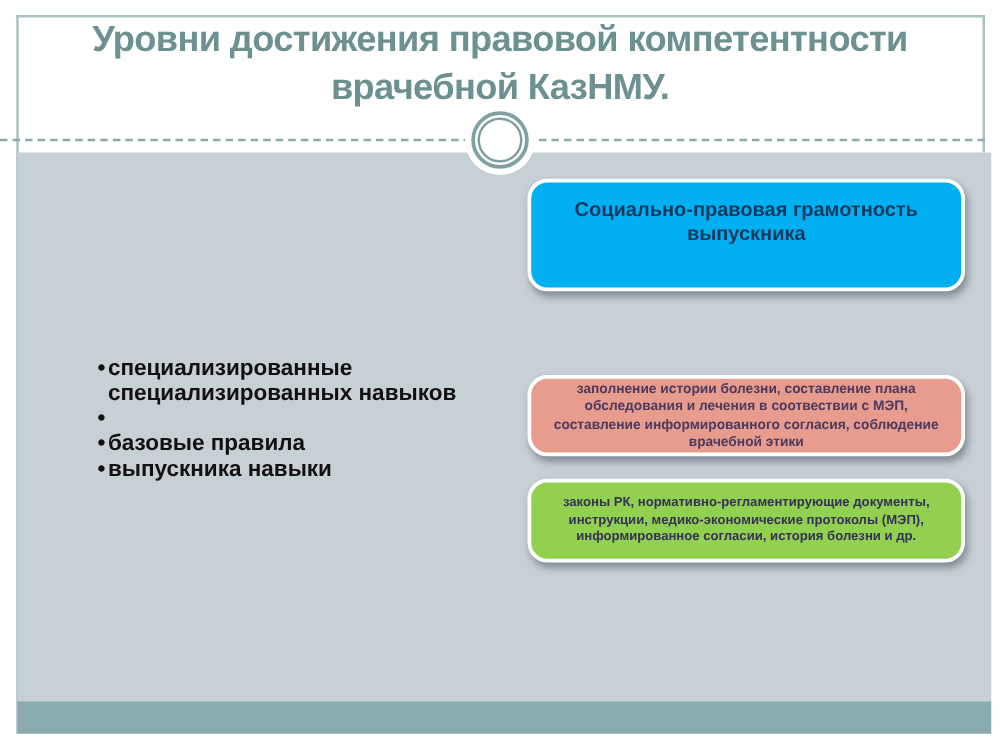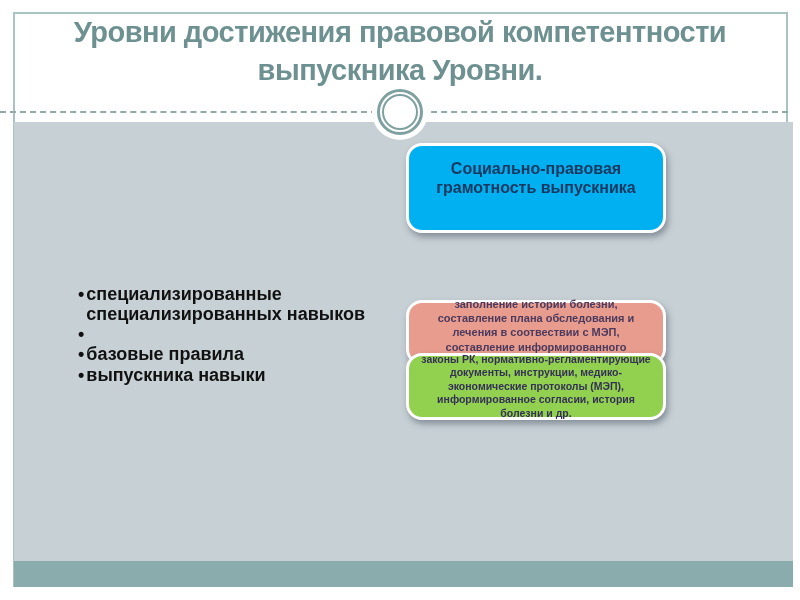--- a/index.html
+++ b/index.html
@@ -27,21 +27,21 @@
   }
   
   .bullets{
     position:absolute;left:78px;top:284px;width:345px;margin:0;padding:0;list-style:none;
     font-size:18px;font-weight:bold;color:#111111;line-height:1.12;z-index:4;
   }
   .bullets li{display:flex;}
   .bullets .dot{margin-right:2px;flex:0 0 auto;}
   
   .box{
-    position:absolute;left:406px;width:260px;box-sizing:border-box;z-index:4;
+    position:absolute;left:422px;width:350px;box-sizing:border-box;z-index:4;
     border:3px solid #ffffff;border-radius:16px;
     box-shadow:2px 4px 6px rgba(70,80,95,0.5);
     display:flex;align-items:center;justify-content:flex-start;text-align:center;
     font-weight:bold;padding:4px 12px;
   }
   .box-blue{top:143px;height:90px;align-items:flex-start;padding-top:13px;font-size:16px;line-height:1.2;}
   .box-pink{top:252px;height:65px;font-size:11px;line-height:1.28;}
   .box-green{top:353px;height:67px;font-size:10.5px;line-height:1.28;}
   .box-yellow{top:448px;height:87px;font-size:11px;line-height:1.3;}
 </style>
@@ -59,21 +59,21 @@
 
   <div class="dashed-line"></div>
 
   <div class="ornament">
     <div class="ring outer" style="border-color: rgb(127, 160, 160);"></div>
     <div class="ring inner" style="border-color: rgb(127, 160, 160);"></div>
   </div>
 
   <h1 class="title" style="color: rgb(109, 144, 144);">
     <span>Уровни достижения правовой компетентности</span><br>
-    <span>выпускника Уровни.</span>
+    <span>врачебной КазНМУ.</span>
   </h1>
 
   <ul class="bullets">
     <li>
       <span class="dot">•</span>
       <span>специализированные специализированных навыков</span>
     </li>
     <li>
       <span class="dot">•</span>
     </li>
@@ -88,18 +88,18 @@
   </ul>
 
   <div class="box box-blue" style="background-color: rgb(0, 176, 240);">
     <span style="color: rgb(23, 55, 94);">Социально-правовая грамотность выпускника</span>
   </div>
 
   <div class="box box-pink" style="background-color: rgb(231, 156, 141); margin-top: 48px;">
     <span style="color: rgb(75, 58, 94);">заполнение истории болезни, составление плана обследования и лечения в соотвествии с МЭП, составление информированного согласия, соблюдение врачебной этики</span>
   </div>
 
-  <div class="box box-green" style="background-color: rgb(146, 208, 80);">
+  <div class="box box-green" style="background-color: rgb(146, 208, 80); margin-top: 30px;">
     <span style="color: rgb(52, 49, 86);">законы РК, нормативно-регламентирующие документы, инструкции, медико-экономические протоколы (МЭП), информированное согласии, история болезни и др.</span>
   </div>
 
 
 </div>
 
 </body></html>

